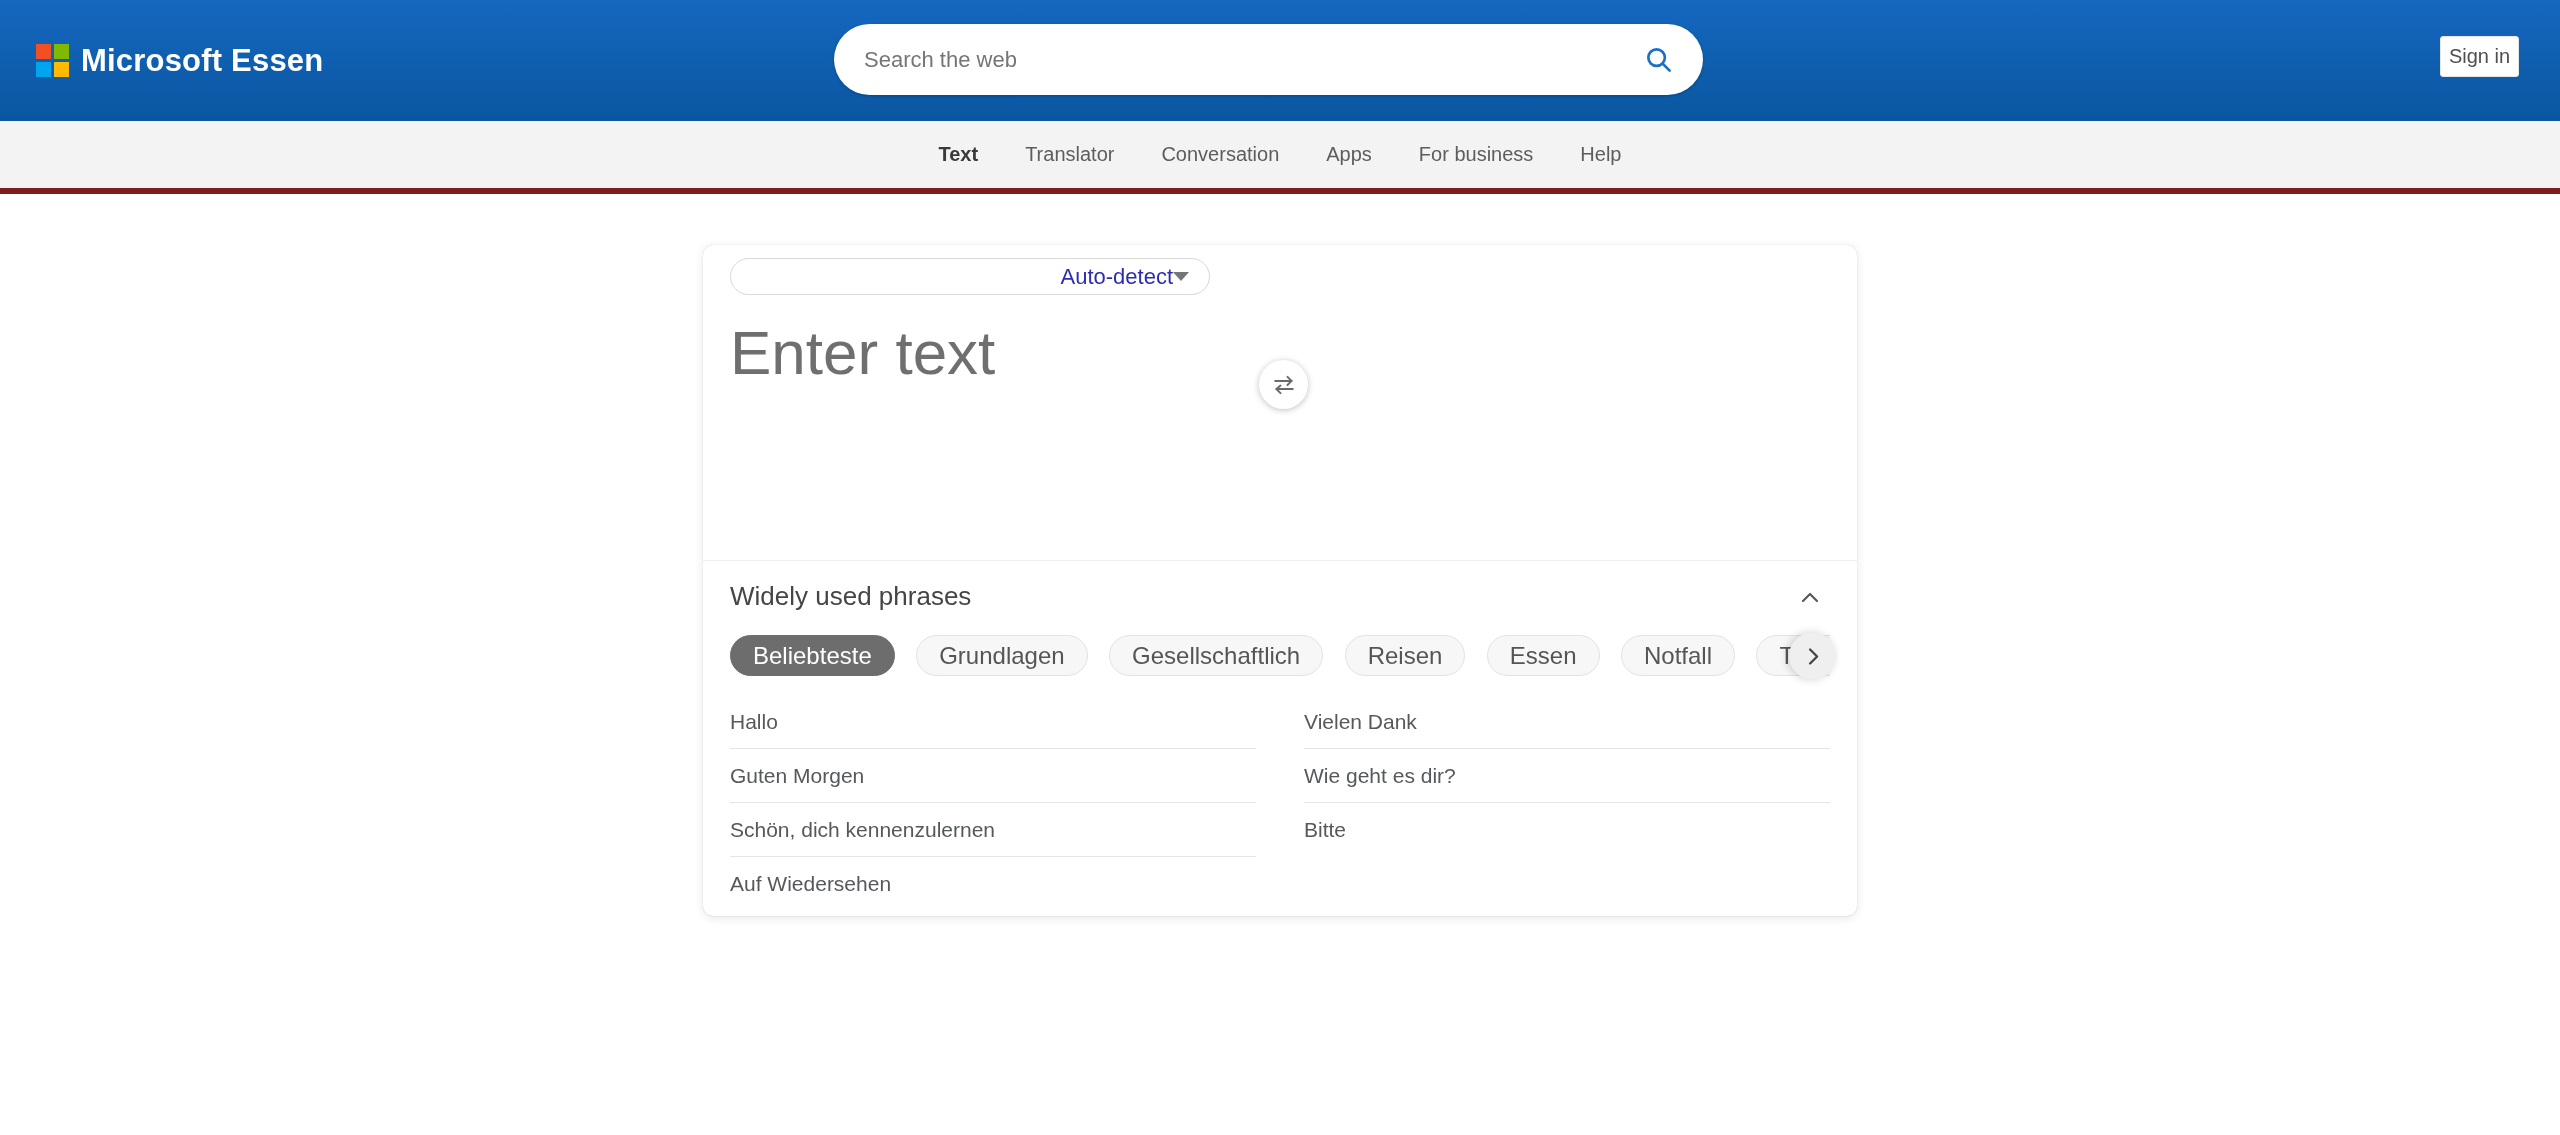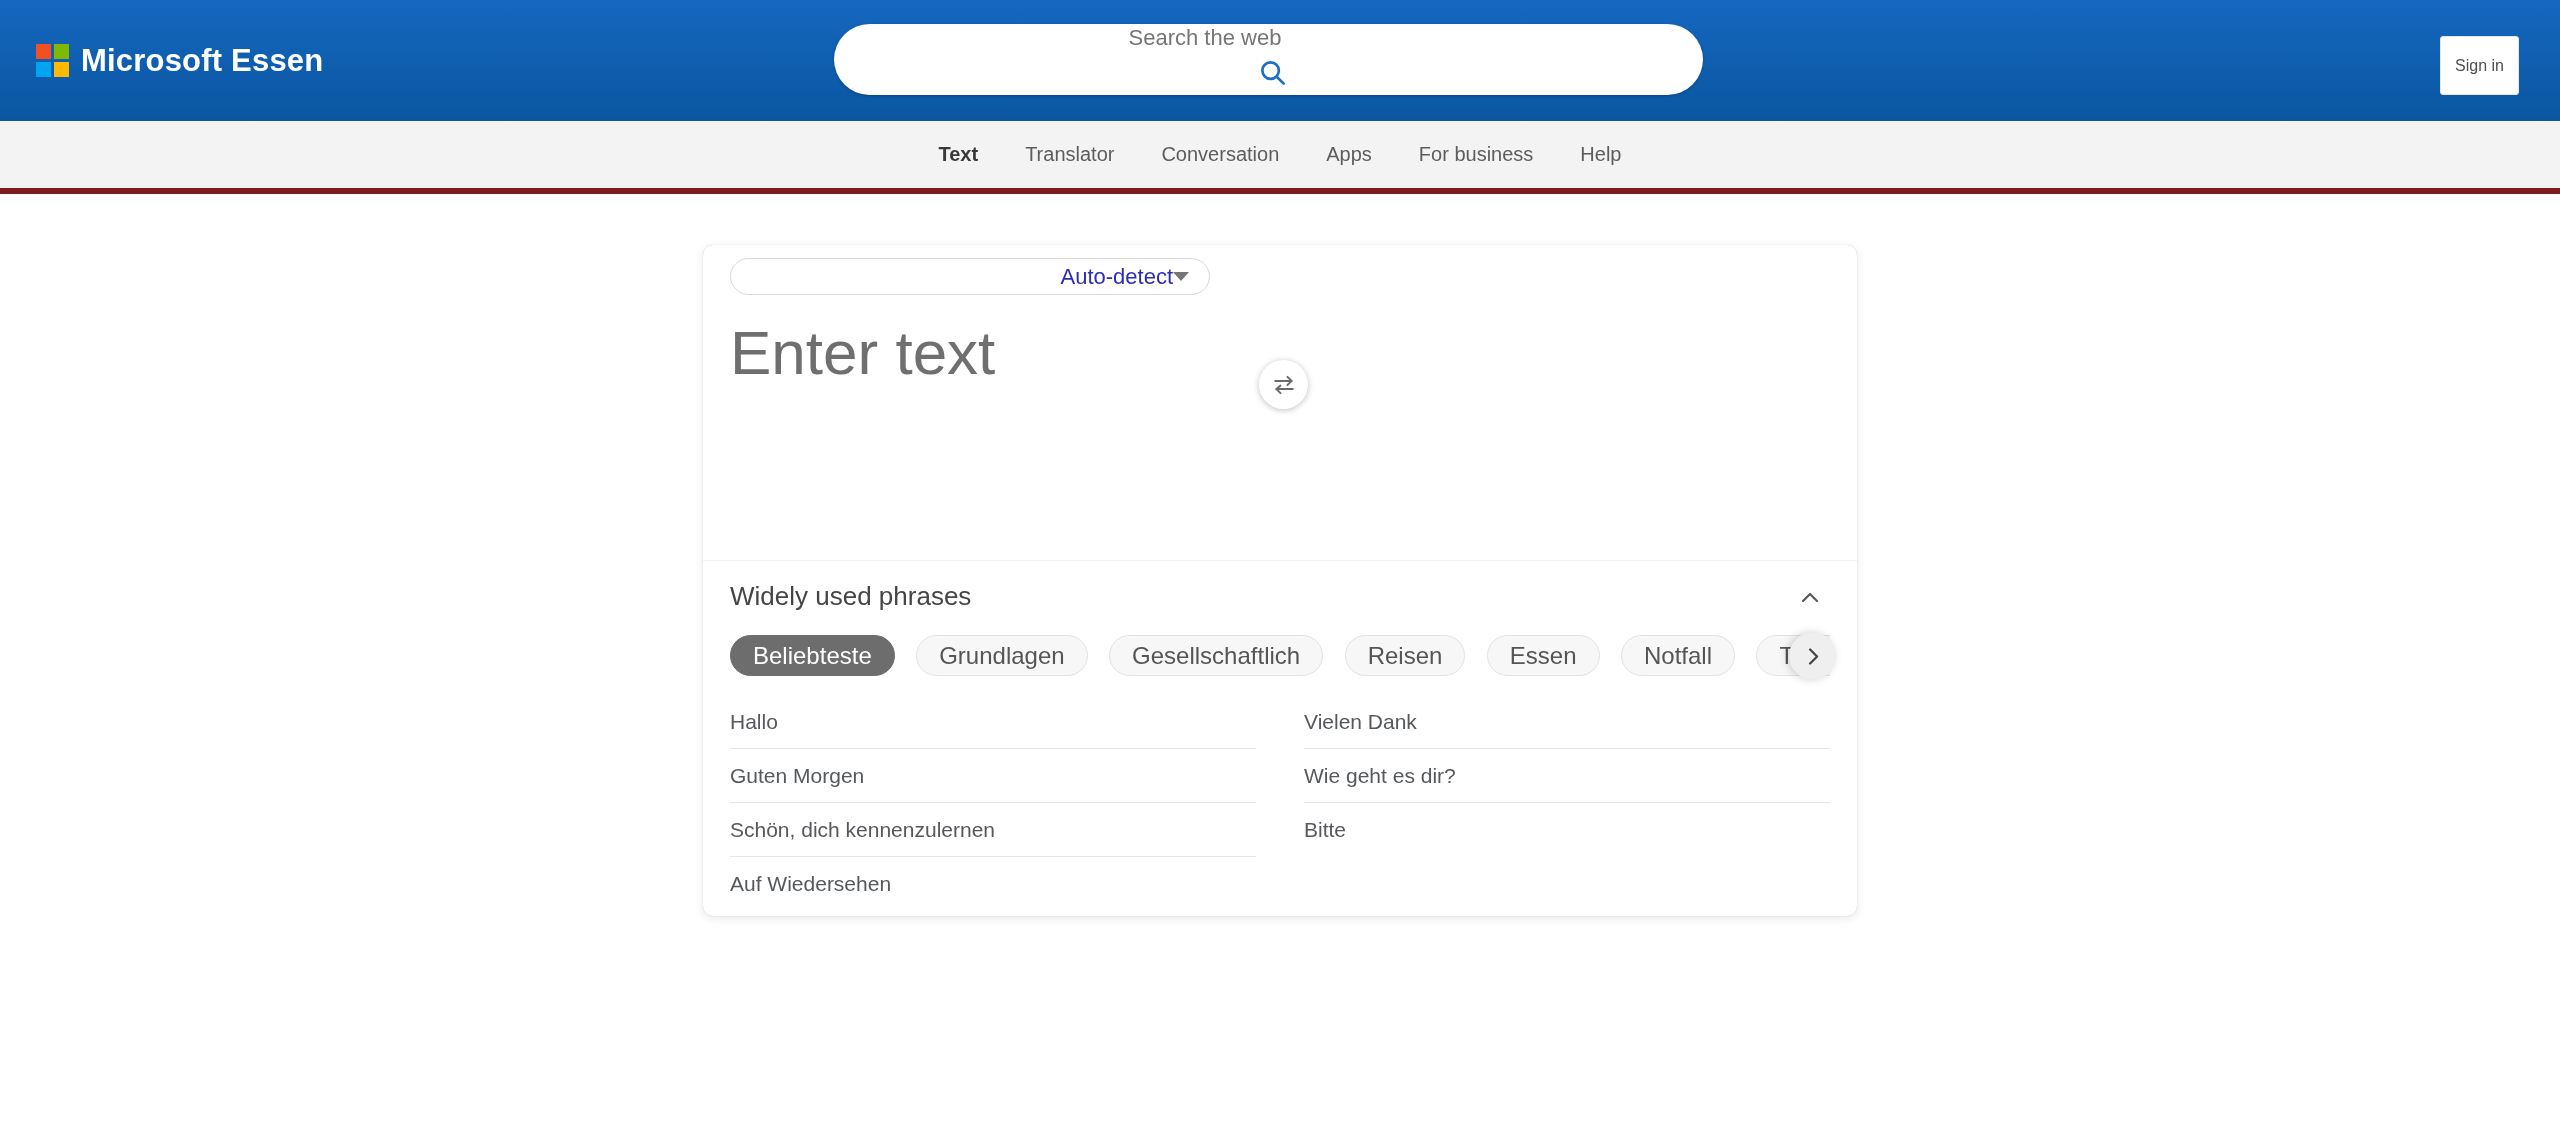--- a/index.html
+++ b/index.html
@@ -15,30 +15,30 @@
   .mslogo { display:grid; grid-template-columns:15px 15px; grid-template-rows:15px 15px; gap:3px; }
   .mslogo span { display:block; }
   .sq-red    { background:#f25022; }
   .sq-green  { background:#7fba00; }
   .sq-blue   { background:#00a4ef; }
   .sq-yellow { background:#ffb900; }
   .brand-text { color:#fff; font-size:31px; font-weight:600; letter-spacing:.2px; }
 
   .searchbar { position:absolute; left:834px; top:24px; width:869px; height:71px;
                background:#fff; border-radius:36px; display:flex; align-items:center;
-               padding:0 22px 0 30px; box-shadow:0 1px 3px rgba(0,0,0,.25);flex-direction:column; }
+               padding:0 22px 0 30px; box-shadow:0 1px 3px rgba(0,0,0,.25); }
   .searchbar input { flex:1; border:none; outline:none; font-size:22px; color:#333;
                      font-family:inherit; background:transparent; }
   .searchbar input::placeholder { color:#757575; }
   .search-btn { background:none; border:none; cursor:pointer; display:flex;
                 align-items:center; justify-content:center; width:44px; height:44px; }
 
-  .signin { position:absolute; right:41px; top:36px; width:79px; height:59px;
+  .signin { position:absolute; right:41px; top:36px; width:79px; height:41px;
             background:#fff; border:1px solid #e6e6e6; border-radius:3px;
-            font-size:16px; color:#4f4f4f; font-family:inherit; cursor:pointer;
+            font-size:20px; color:#4f4f4f; font-family:inherit; cursor:pointer;
             display:flex; align-items:center; justify-content:center; }
 
   
   .nav { height:73px; background:#f3f3f3; border-bottom:6px solid #7f1d1d;
          display:flex; align-items:center; justify-content:center; gap:47px; }
   .nav-tab { font-size:20px; color:#5d5d5d; cursor:pointer; }
   .nav-tab.active { color:#3a3a3a; font-weight:bold; }
 
   
   .main { height:897px; background:#fff; }

